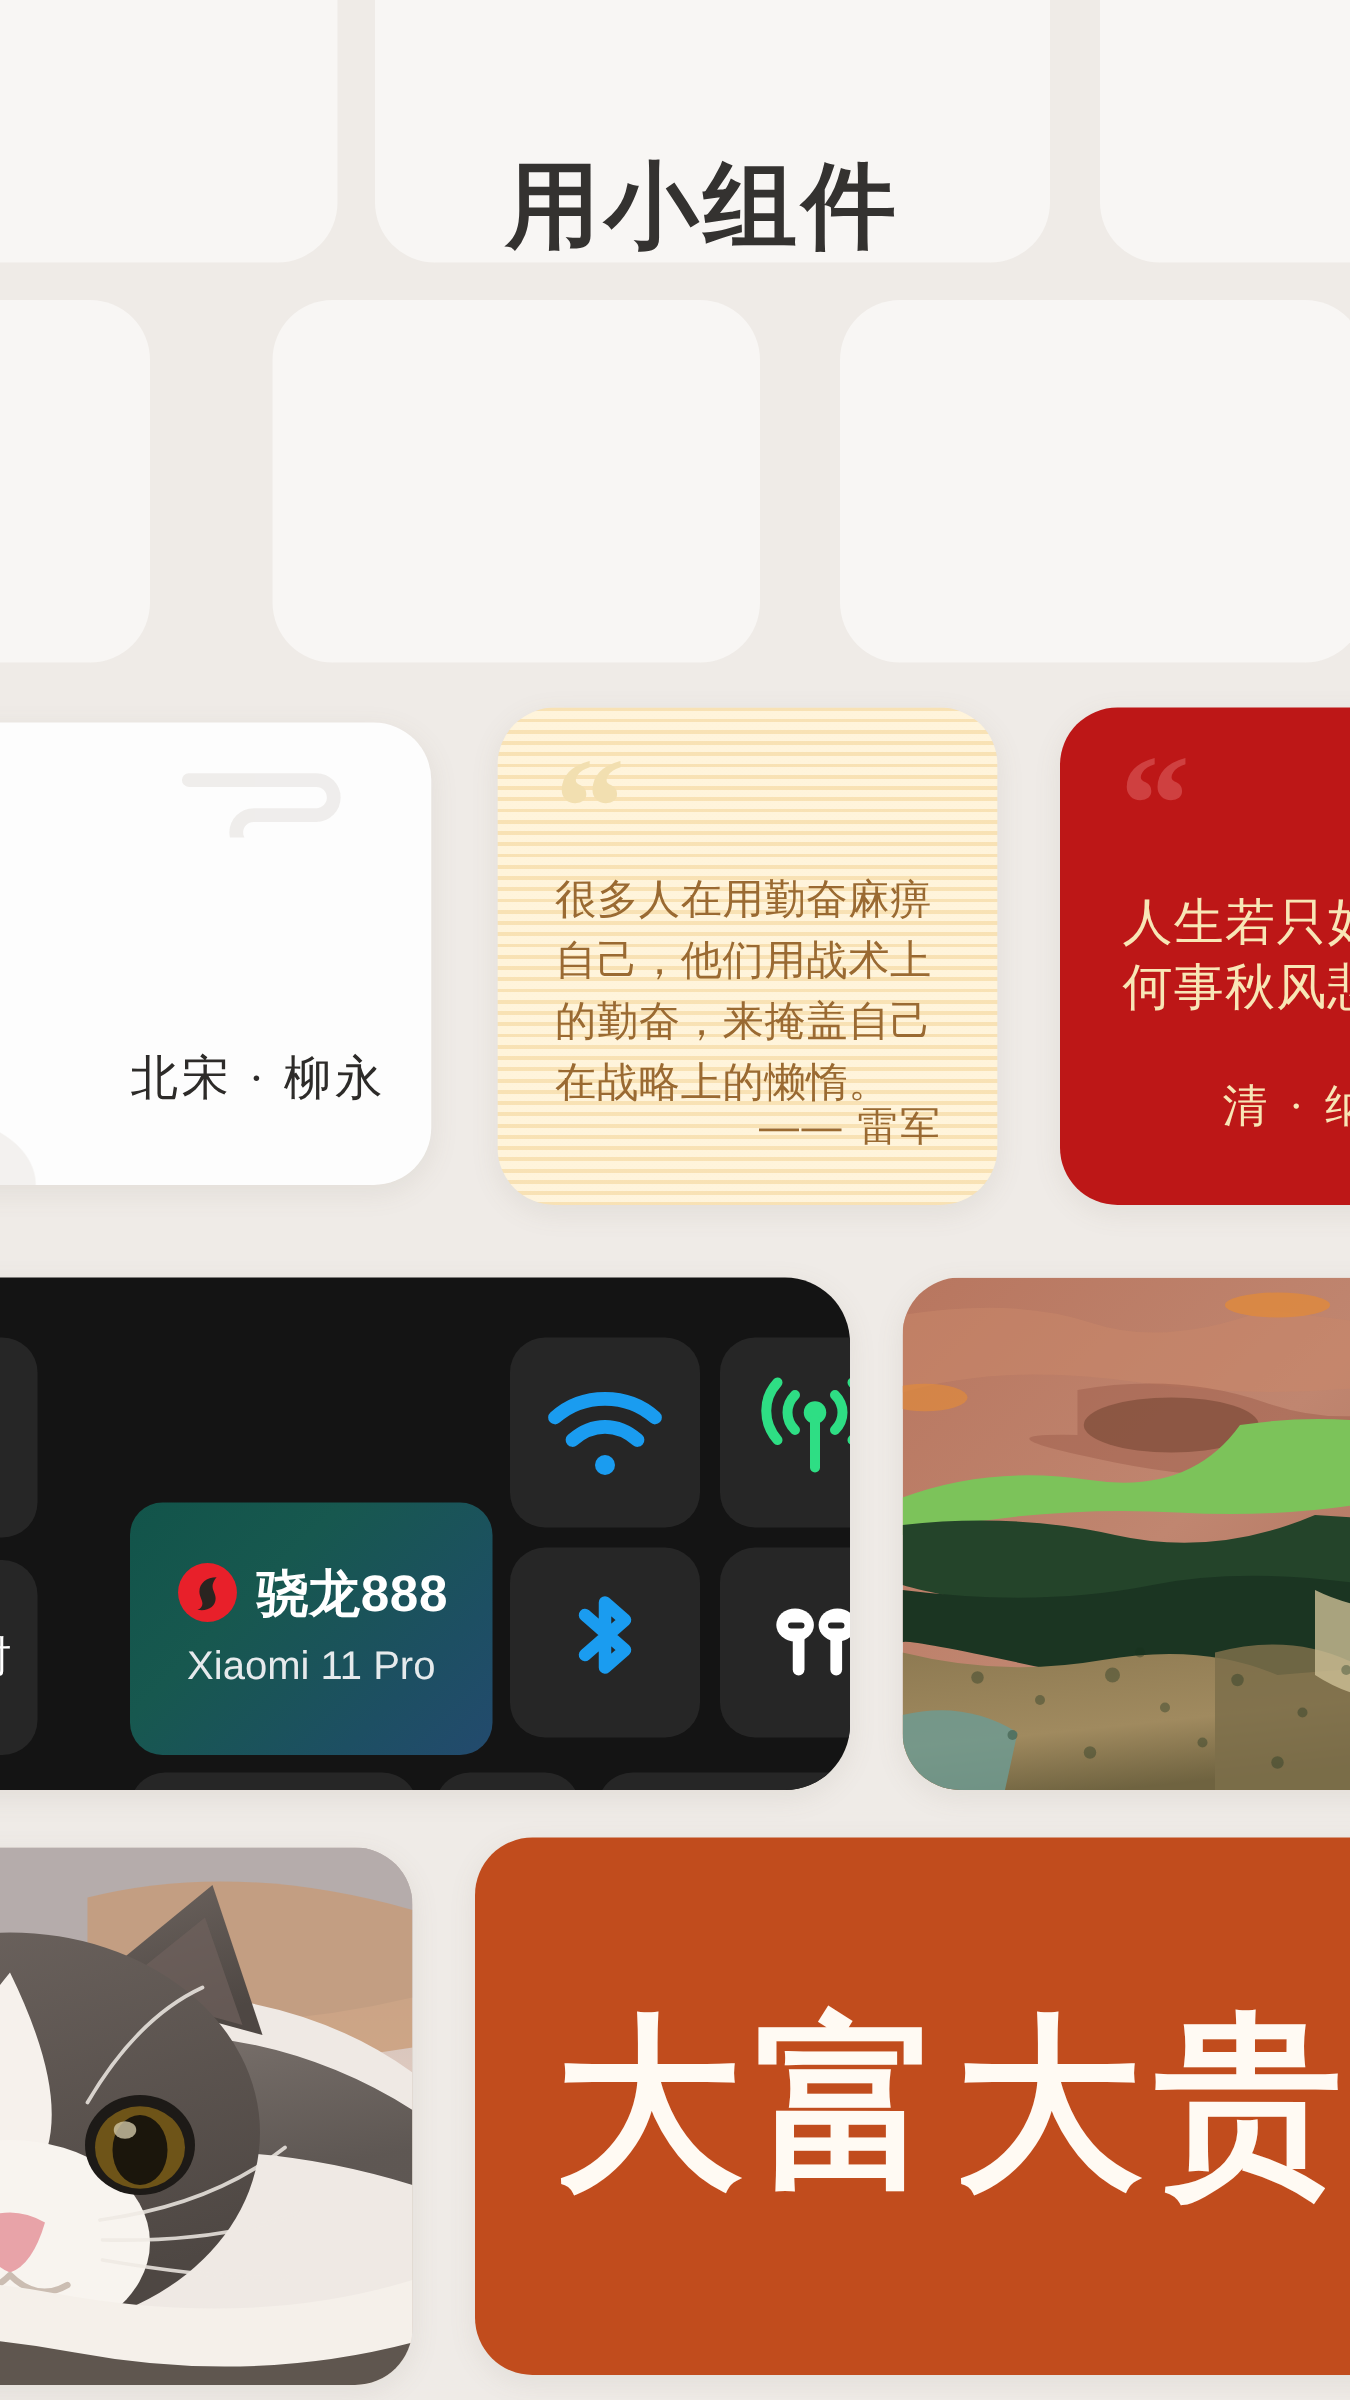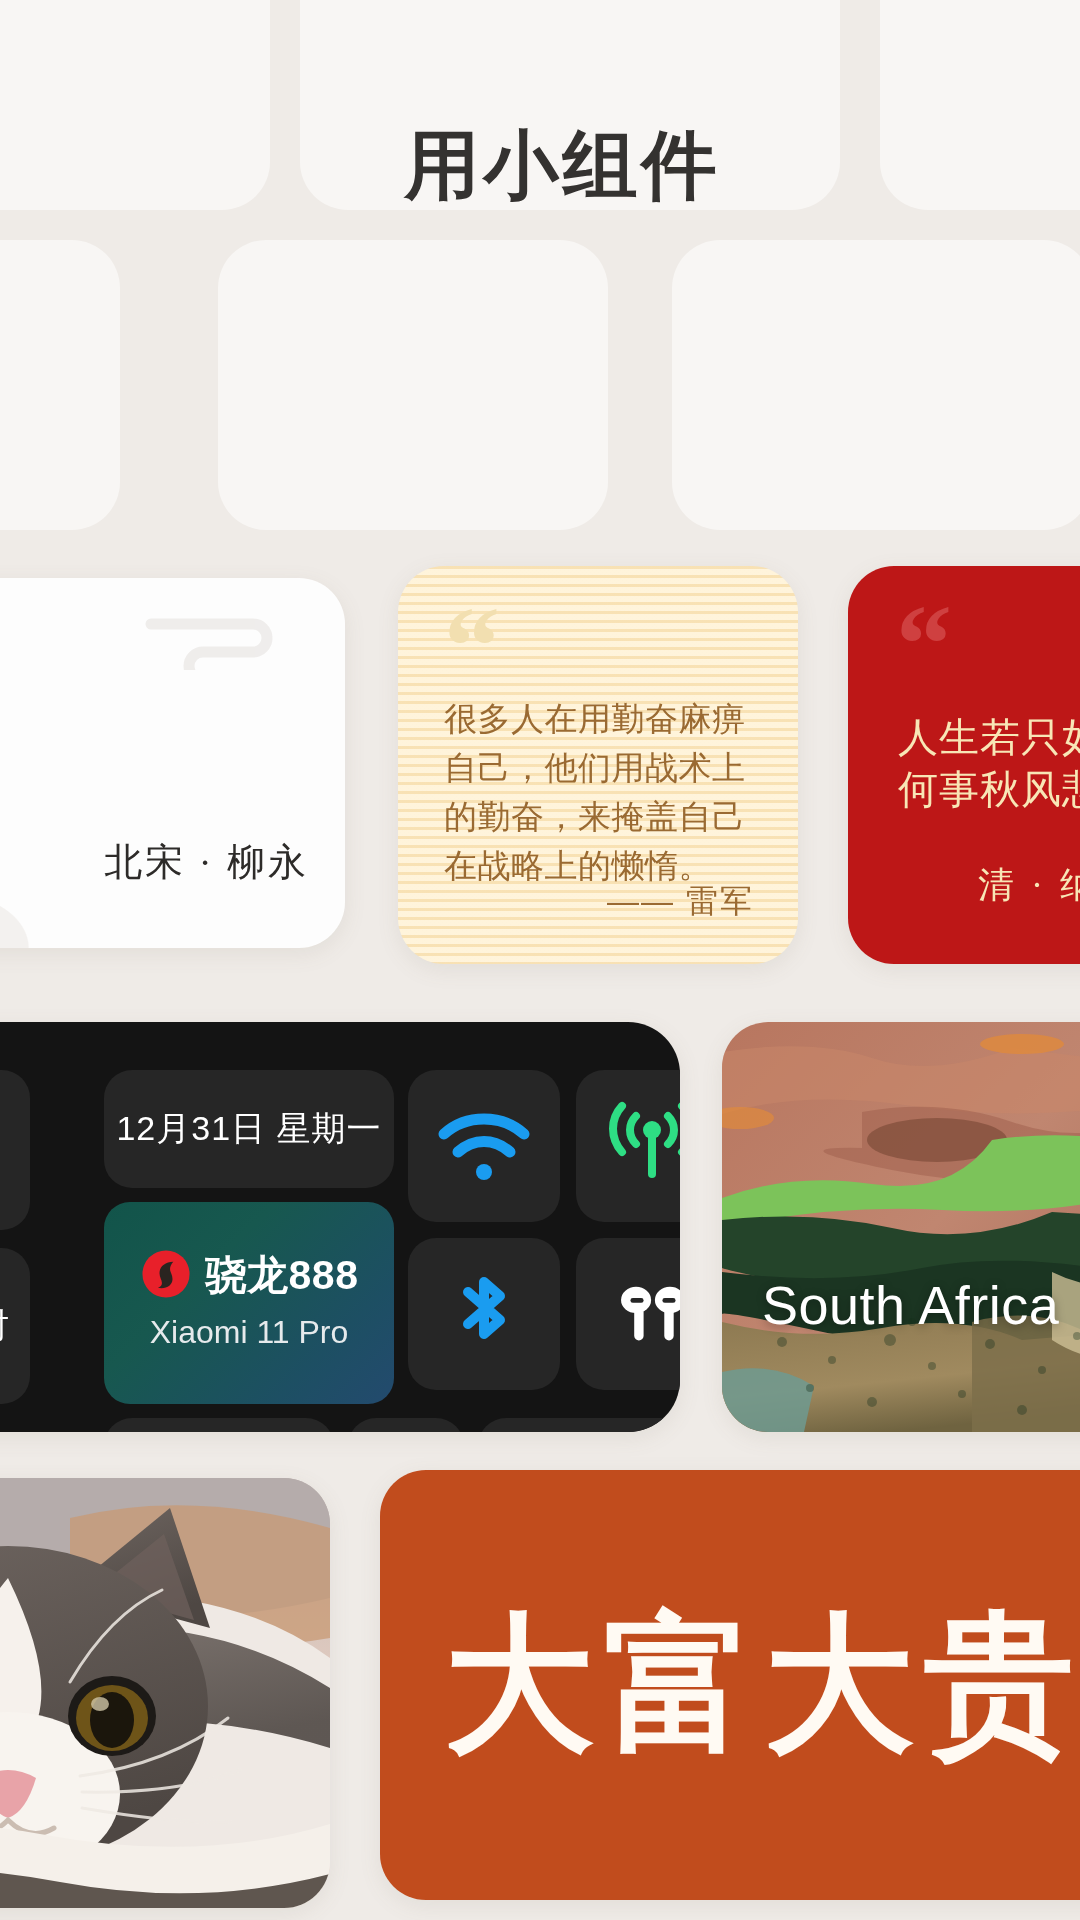--- a/index.html
+++ b/index.html
@@ -148,23 +148,20 @@
 
   <div class="card statusw" style="left:-90px;top:1022px;width:770px;height:410px;">
 
     <div class="tile" style="left:-110px;top:48px;width:230px;height:160px;">
       
     </div>
     <div class="tile txt" style="left:-110px;top:226px;width:230px;height:156px;">
       <span class="t" style="margin-left:120px;">小时</span>
     </div>
 
-    <div class="tile txt" style="left:194px;top:48px;width:290px;height:118px;">
-      <span class="t">12月31日  星期一</span>
-    </div>
 
     <div class="chip" style="left:194px;top:180px;width:290px;height:202px;">
       <div class="row">
         <svg class="sd" viewBox="0 0 64 64">
           <circle cx="32" cy="32" r="29" fill="#e8202a"></circle>
           <path d="M41 17c-10 0-17 6-17 14 0 5 3 8 3 12 0 3-2 5-5 6 10 2 18-3 18-11 0-5-3-8-3-12 0-4 3-8 4-9z" fill="#2a2420"></path>
         </svg>
         <span class="name">骁龙888</span>
       </div>
       <div class="model">Xiaomi 11 Pro</div>
@@ -259,21 +256,20 @@
           <circle cx="88" cy="366" r="4"></circle>
             <circle cx="150" cy="380" r="5"></circle>
             <circle cx="240" cy="372" r="4"></circle>
           <circle cx="300" cy="388" r="5"></circle>
             <circle cx="190" cy="300" r="4"></circle>
             <circle cx="355" cy="314" r="4"></circle>
         </g>
         <rect width="420" height="410" fill="url(#gdesert)" opacity="0"></rect>
       </svg>
     </div>
-    <div class="title">South Africa</div>
   </div>
 
   <div class="card photoc" style="left:-260px;top:1478px;width:590px;height:430px;">
     <svg viewBox="0 0 590 430" width="590" height="430" preserveAspectRatio="xMidYMid slice">
       <defs>
         <linearGradient id="bgp" x1="0" y1="0" x2="0" y2="1">
           <stop offset="0%" stop-color="#bfb6b4"></stop>
             <stop offset="55%" stop-color="#e7cfc2"></stop>
           <stop offset="100%" stop-color="#f0d8cb"></stop>
         </linearGradient>

